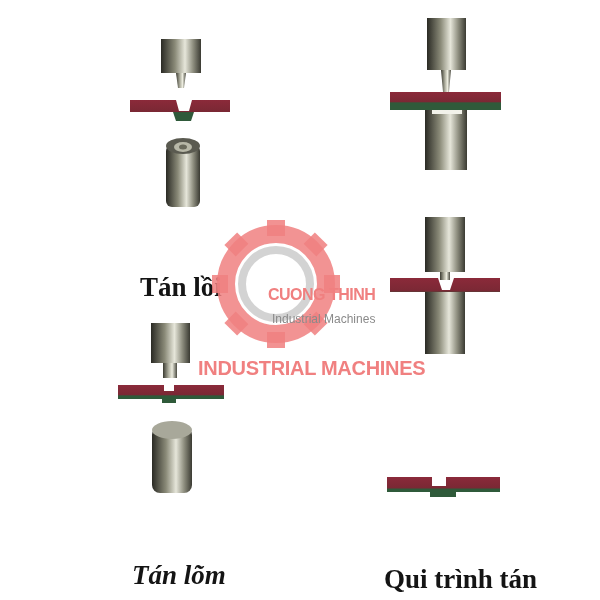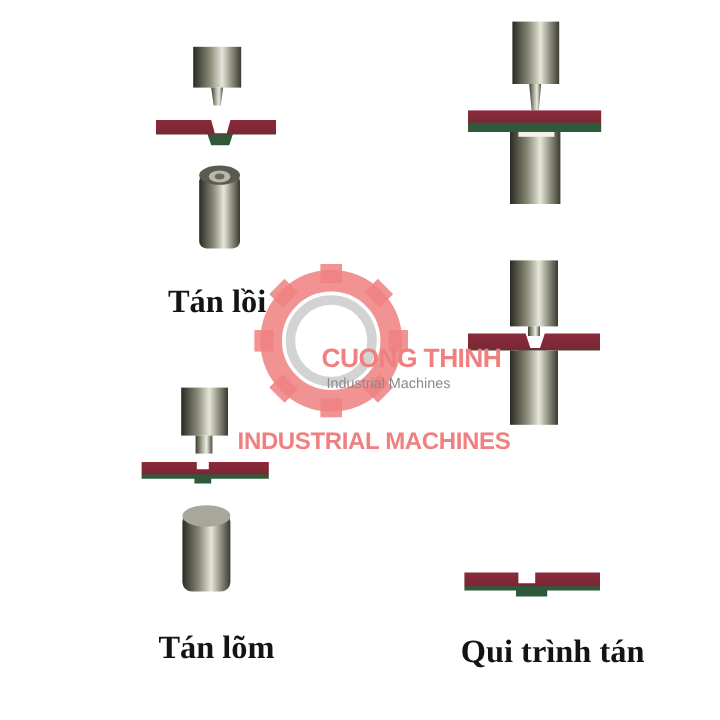--- a/index.html
+++ b/index.html
@@ -1,20 +1,20 @@
 <!DOCTYPE html>
 <html><head>
   <meta charset="utf-8">
   <style>
     html, body { margin:0; padding:0; background:#ffffff; }
     body { width:600px; height:600px; position:relative; overflow:hidden; font-family:"Liberation Serif", serif; }
     .abs { position:absolute; }
-    .label { font-family:"Liberation Serif", serif; font-weight:bold; color:#141414; font-size:27px; white-space:nowrap; }
+    .label { font-family:"Liberation Serif", serif; font-weight:bold; color:#141414; font-size:27px; white-space:nowrap;margin-top:36px; }
     svg { display:block; }
-    .wm-title { font-family:"Liberation Sans", sans-serif; font-weight:bold; color:#f08080; font-size:22px; letter-spacing:-0.5px; white-space:nowrap; }
+    .wm-title { font-family:"Liberation Sans", sans-serif; font-weight:bold; color:#f08080; font-size:16px; letter-spacing:-0.5px; white-space:nowrap; }
     .wm-sub { font-family:"Liberation Sans", sans-serif; color:#8a8a8a; font-size:12px; white-space:nowrap; }
     .wm-big { font-family:"Liberation Sans", sans-serif; font-weight:bold; color:#f08080; font-size:20px; white-space:nowrap; letter-spacing:-0.3px; }
   </style>
 </head>
 <body>
 
 <svg width="0" height="0" style="position:absolute">
   <defs>
     <linearGradient id="metal" x1="0" y1="0" x2="1" y2="0">
       <stop offset="0" stop-color="#2a2a24"></stop>
@@ -56,21 +56,21 @@
 
 <div class="abs" style="left:100px;top:310px;width:140px;height:200px;">
   <svg width="140" height="200" viewBox="0 0 140 200">
     <rect x="51" y="13" width="39" height="40" fill="url(#metal)"></rect>
     <rect x="63" y="53" width="14" height="15" fill="url(#metal2)"></rect>
     <path d="M18 75 L64 75 L64 81 L74 81 L74 75 L124 75 L124 89 L76 89 L76 93 L62 93 L62 89 L18 89 Z" fill="url(#sheet)"></path>
     <rect x="52" y="117" width="40" height="66" rx="8" fill="url(#metal)"></rect>
     <ellipse cx="72" cy="120" rx="20" ry="9" fill="#a8a89a"></ellipse>
   </svg>
 </div>
-<div class="abs label" style="left:132px;top:524px;">Tán lõm</div>
+<div class="abs label" style="left:132px;top:524px;font-style:italic;">Tán lõm</div>
 
 <div class="abs" style="left:370px;top:10px;width:140px;height:180px;">
   <svg width="140" height="180" viewBox="0 0 140 180">
     <rect x="57" y="8" width="39" height="52" fill="url(#metal)"></rect>
     <path d="M71 60 L81 60 L79 82 L73 82 Z" fill="url(#metal2)"></path>
     <rect x="20" y="82" width="111" height="18" fill="url(#sheet)"></rect>
     <rect x="55" y="100" width="42" height="60" fill="url(#metal)"></rect>
     <rect x="62" y="100" width="30" height="4" fill="#f2f2ea"></rect>
   </svg>
 </div>

